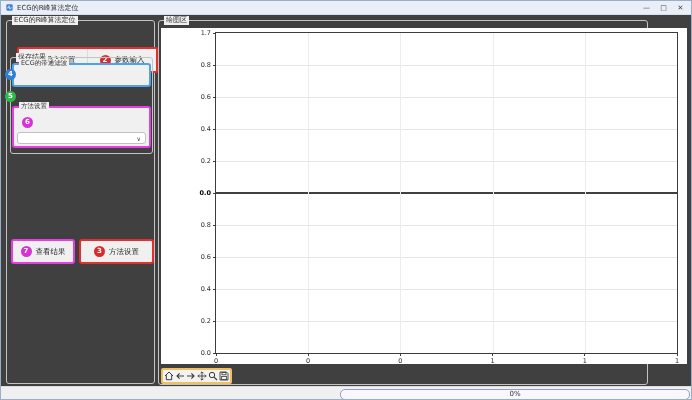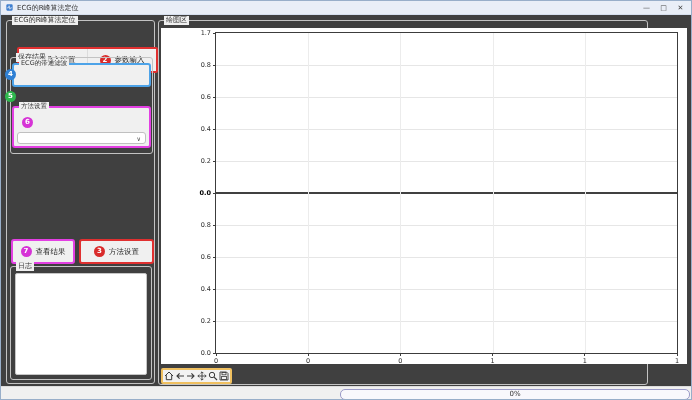--- a/index.html
+++ b/index.html
@@ -136,24 +136,20 @@
 
     <div class="abs ann-magenta result-btn" style="left:4px; top:218px; width:64px; height:25px;">
       <span class="badge b-magenta">7</span>
       <span class="btn-label">查看结果</span>
     </div>
     <div class="abs ann-red result-btn" style="left:72px; top:218px; width:75px; height:25px; border-radius:3px;">
       <span class="badge b-red">3</span>
       <span class="btn-label">方法设置</span>
     </div>
 
-    <div class="group abs" style="left:3px; top:245px; width:142px; height:114px;">
-      <span class="glabel">日志</span>
-      <div class="logarea abs" style="left:4px; top:6px; right:4px; bottom:4px;"></div>
-    </div>
   </div>
 
   <div class="group abs" style="left:157px; top:19px; width:490px; height:365px;">
     <span class="glabel">绘图区</span>
 
     <div class="figure abs" style="left:2px; top:7px; width:526px; height:336px;"></div>
 
     <div id="plot">
         <div class="ytickmark" style="top: calc(0% - 0.5px);"></div>
         <div class="ylab" style="top: 0%;">1.7</div>

